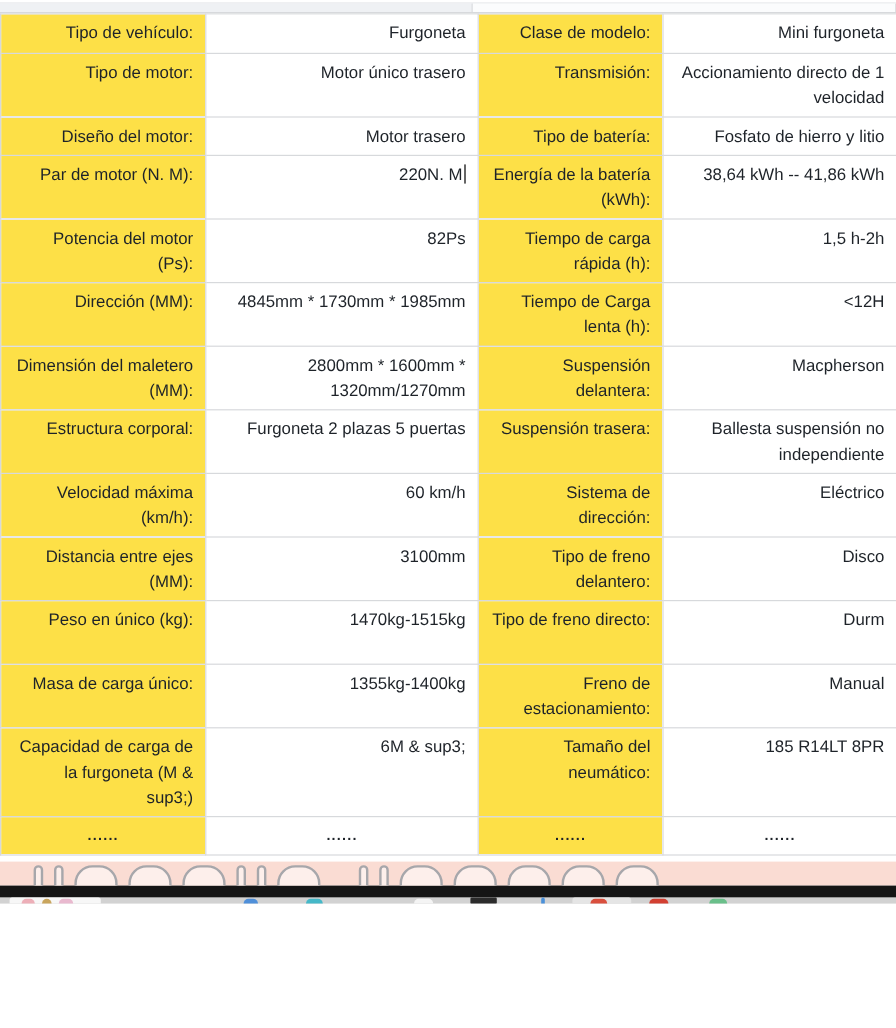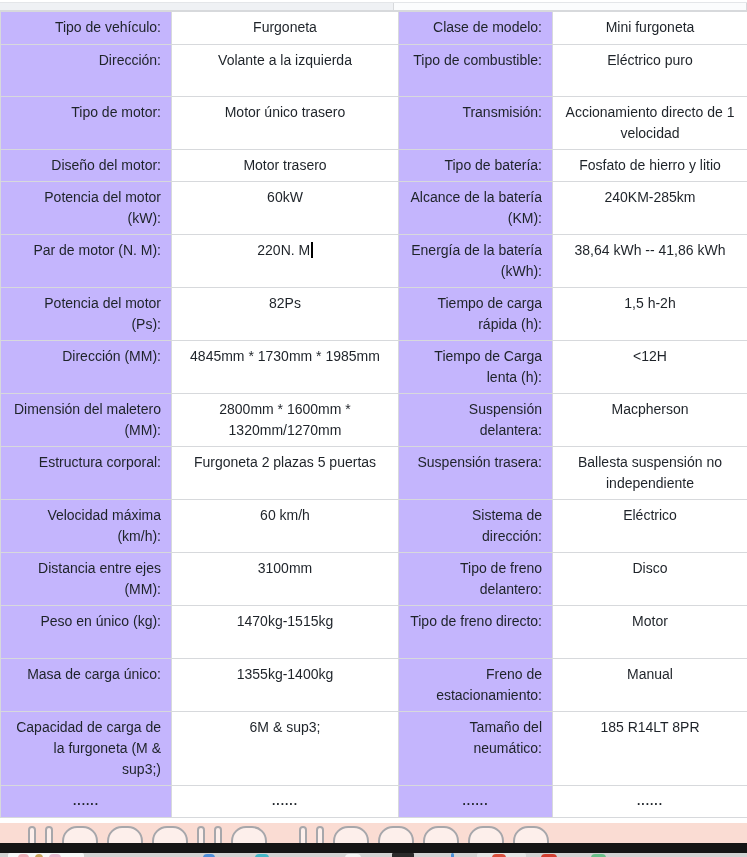--- a/index.html
+++ b/index.html
@@ -12,22 +12,22 @@
                       border-top:1px solid #e4e6e9; border-bottom:1px solid #d7d9dc;
                       display:flex; }
   .band .bl { width:394px; background:#eff1f4; border-right:1px solid #d7d9dc; }
   .band .br { flex:1; background:#fbfcfd; border-right:1px solid #d7d9dc; }
 
   
   table.specs { width:747px; border-collapse:collapse; table-layout:fixed;
                 font-size:14px; color:#1e2329; }
   table.specs td { border:1px solid #d7d9dc; vertical-align:top;
                    line-height:21px; padding:5px 10px; overflow:hidden; }
-  td.label { background:#c4b5fd; text-align:right; }
-  td.value { background:#ffffff; text-align:center; }
+  td.label { background:#fde047; text-align:right; }
+  td.value { background:#ffffff; text-align:right; }
   tr.dots-row td { text-align:center; vertical-align:middle; letter-spacing:1px;
                    font-weight:bold; font-size:12px; }
   .caret { display:inline-block; width:1.5px; height:16px; background:#000;
            vertical-align:-3px; margin-left:1px; }
 
   
   .banner { height:20px; margin-top:5px; background:#fadcd3; overflow:hidden;
             display:flex; align-items:flex-start; gap:9px; padding-left:28px; }
   .banner .lt { margin-top:3px; height:40px; background:#fdefeb;
                 border:2px solid #a7a7ab; flex:none; }
@@ -62,43 +62,31 @@
       <col style="width:154px">
       <col style="width:195px">
   </colgroup>
   <tbody>
     <tr style="height:33px">
       <td class="label">Tipo de vehículo:</td>
       <td class="value">Furgoneta</td>
       <td class="label">Clase de modelo:</td>
       <td class="value">Mini furgoneta</td>
     </tr>
-    <tr style="height:52px">
-      <td class="label">Dirección:</td>
-      <td class="value">Volante a la izquierda</td>
-      <td class="label">Tipo de combustible:</td>
-      <td class="value">Eléctrico puro</td>
-    </tr>
     <tr style="height:53px">
       <td class="label">Tipo de motor:</td>
       <td class="value">Motor único trasero</td>
       <td class="label">Transmisión:</td>
       <td class="value">Accionamiento directo de 1 velocidad</td>
     </tr>
     <tr style="height:32px">
       <td class="label">Diseño del motor:</td>
       <td class="value">Motor trasero</td>
       <td class="label">Tipo de batería:</td>
       <td class="value">Fosfato de hierro y litio</td>
-    </tr>
-    <tr style="height:53px">
-      <td class="label">Potencia del motor (kW):</td>
-      <td class="value">60kW</td>
-      <td class="label">Alcance de la batería (KM):</td>
-      <td class="value">240KM-285km</td>
     </tr>
     <tr style="height:53px">
       <td class="label">Par de motor (N. M):</td>
       <td class="value">
         <span>220N. M</span><span class="caret"></span>
       </td>
       <td class="label">Energía de la batería (kWh):</td>
       <td class="value">38,64 kWh -- 41,86 kWh</td>
     </tr>
     <tr style="height:53px">
@@ -134,21 +122,21 @@
     <tr style="height:53px">
       <td class="label">Distancia entre ejes (MM):</td>
       <td class="value">3100mm</td>
       <td class="label">Tipo de freno delantero:</td>
       <td class="value">Disco</td>
     </tr>
     <tr style="height:53px">
       <td class="label">Peso en único (kg):</td>
       <td class="value">1470kg-1515kg</td>
       <td class="label">Tipo de freno directo:</td>
-      <td class="value">Motor</td>
+      <td class="value">Durm</td>
     </tr>
     <tr style="height:53px">
       <td class="label">Masa de carga único:</td>
       <td class="value">1355kg-1400kg</td>
       <td class="label">Freno de estacionamiento:</td>
       <td class="value">Manual</td>
     </tr>
     <tr style="height:74px">
       <td class="label">Capacidad de carga de la furgoneta (M &amp; sup3;)</td>
       <td class="value">6M &amp; sup3;</td>

